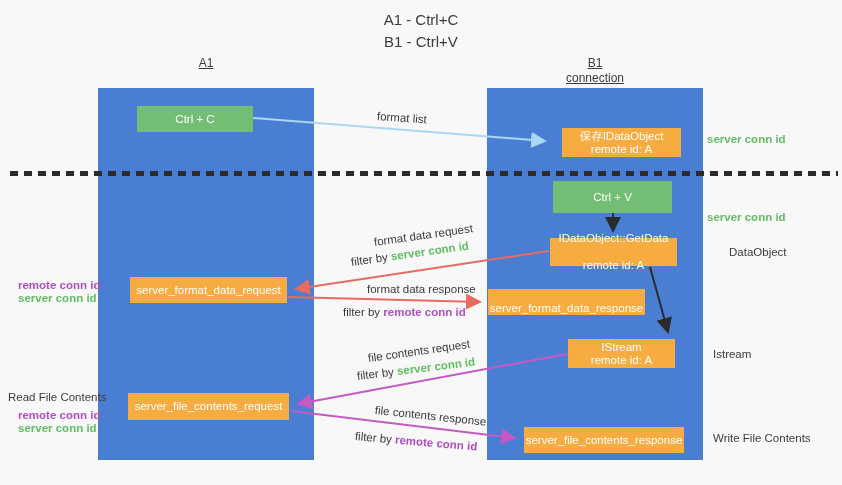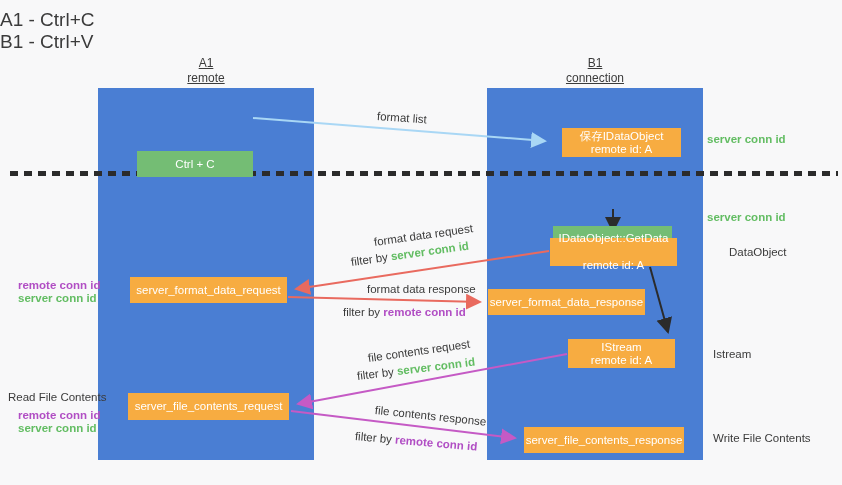--- a/index.html
+++ b/index.html
@@ -1,47 +1,46 @@
 <!DOCTYPE html>
 <html><head>
 <meta charset="utf-8">
 <style>
   html,body{margin:0;padding:0;}
   body{font-family:"Liberation Sans","DejaVu Sans",sans-serif;background:#f8f8f9;}
   .stage{position:relative;width:842px;height:485px;background:#f8f8f9;overflow:hidden;}
   .abs{position:absolute;}
-  .title{left:0;right:0;top:9px;text-align:left;font-size:19px;line-height:22px;color:#3b3b3b;}
+  .title{left:0;right:0;top:9px;text-align:center;font-size:15px;line-height:22px;color:#3b3b3b;}
   .lane-header{top:56px;width:216px;text-align:center;font-size:12px;line-height:15px;color:#3b3b3b;text-decoration:underline;}
   .lane{top:88px;width:216px;height:372px;background:#4a7ed3;}
   .divider{left:10px;right:4px;top:171px;height:5px;
     background:repeating-linear-gradient(90deg,#2b2b2b 0 8px,transparent 8px 14px);}
   .node{display:flex;flex-direction:column;align-items:center;justify-content:center;
     color:#fff;font-size:11.5px;line-height:13px;text-align:center;}
-  .green{background:#74bd74;margin-top:45px;}
+  .green{background:#74bd74;}
   .orange{background:#f7ac41;}
   .side-label{font-size:11.5px;color:#3b3b3b;white-space:nowrap;}
   .green-t{color:#63bd63;font-weight:bold;font-size:11.5px;white-space:nowrap;}
   .purple-t{color:#b14ec4;font-weight:bold;font-size:11.5px;white-space:nowrap;}
   .conn-pair{width:78px;text-align:right;line-height:13px;}
   .arrow-label{font-size:11.5px;color:#3b3b3b;white-space:nowrap;transform-origin:left center;}
   svg.overlay{position:absolute;left:0;top:0;pointer-events:none;}
 </style>
 </head>
 <body>
 
 <div class="stage">
 
   <div class="abs title">
     <div>A1 - Ctrl+C</div>
     <div>B1 - Ctrl+V</div>
   </div>
 
   <div class="abs lane-header" style="left:98px;">
     <div>A1</div>
-    <div>remote</div>
   </div>
   <div class="abs lane-header" style="left:487px;">
     <div>B1</div>
     <div>connection</div>
   </div>
 
   <div class="abs lane" style="left:98px;"></div>
   <div class="abs lane" style="left:487px;"></div>
 
   <div class="abs divider"></div>
@@ -85,21 +84,21 @@
 
   <div class="abs node orange" style="left:550px;top:238px;width:127px;height:28px;gap:14px;">
     <div>IDataObject::GetData</div>
     <div>remote id: A</div>
   </div>
 
   <div class="abs node orange" style="left:130px;top:277px;width:157px;height:26px;">
     <div>server_format_data_request</div>
   </div>
 
-  <div class="abs node orange" style="left:488px;top:289px;width:157px;height:26px;">
+  <div class="abs node orange" style="left:488px;top:289px;width:157px;height:26px;justify-content:flex-end;">
     <div>server_format_data_response</div>
   </div>
 
   <div class="abs node orange" style="left:568px;top:339px;width:107px;height:29px;">
     <div>IStream</div>
     <div>remote id: A</div>
   </div>
 
   <div class="abs node orange" style="left:128px;top:393px;width:161px;height:27px;">
     <div>server_file_contents_request</div>

